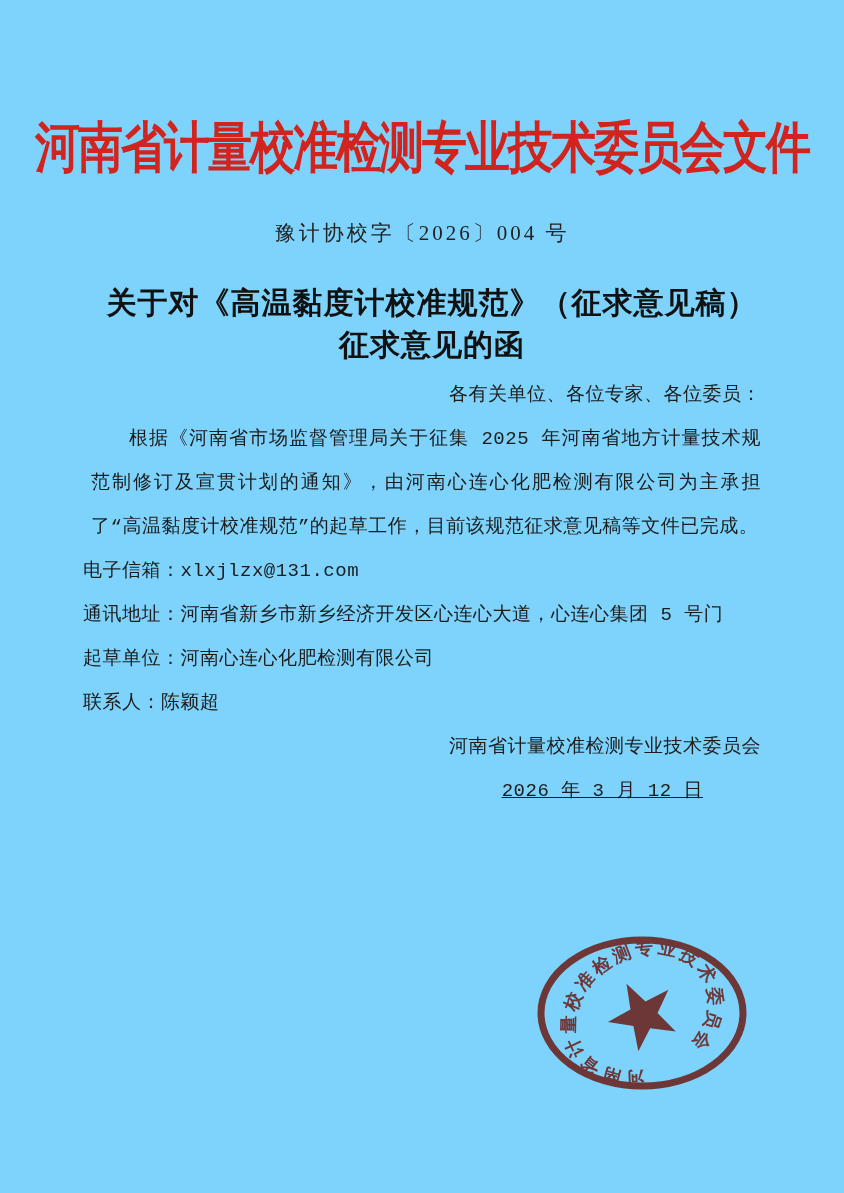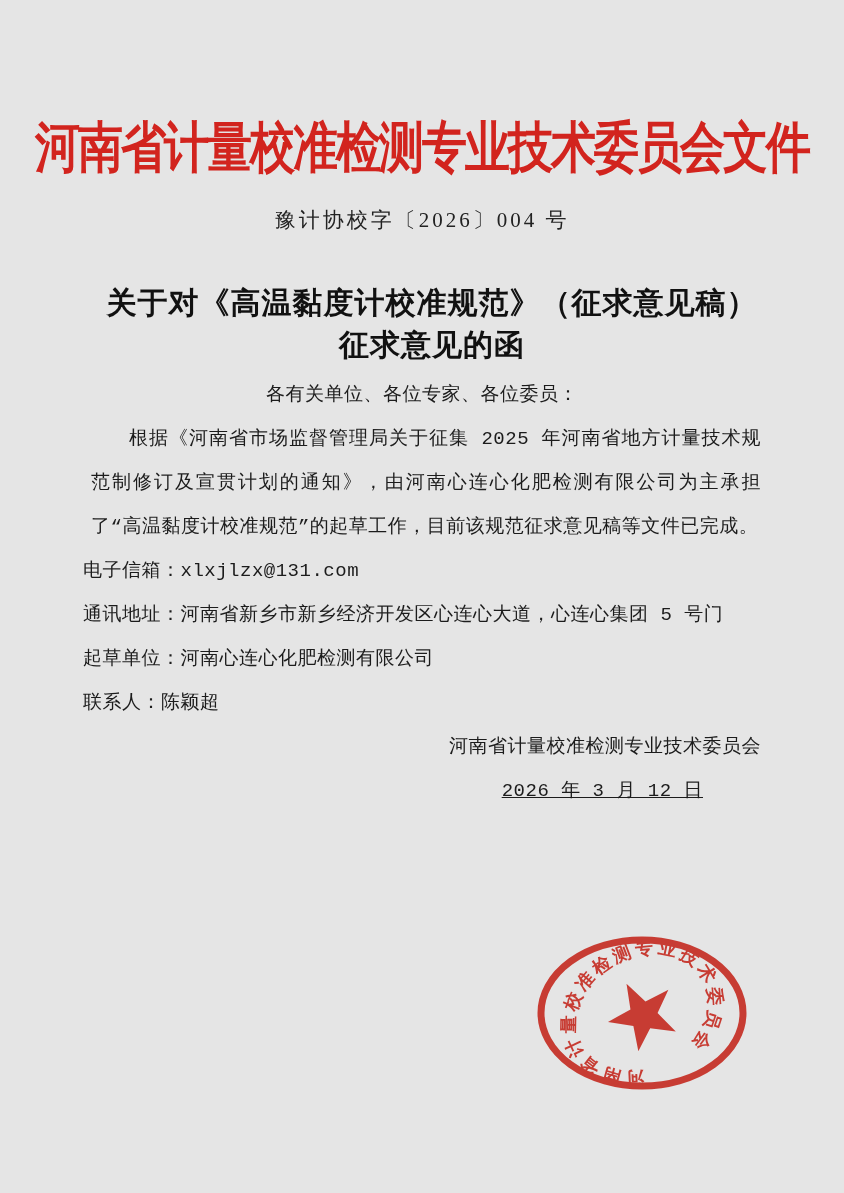--- a/index.html
+++ b/index.html
@@ -2,42 +2,42 @@
 <html><head>
 <meta charset="utf-8">
 <style>
   * { margin: 0; padding: 0; box-sizing: border-box; }
   html, body { background: #888; }
   .page {
     position: relative;
     width: 844px;
     height: 1193px;
     margin: 0 auto;
-    background: #e5e5e5;
+    background: #7dd3fc;
     overflow: hidden;
     font-family: "Liberation Serif", serif;
     color: #1c1c1c;
   }
   .org-title {
     position: absolute;
     top: 118px; left: 0; right: 0;
     text-align: center;
     font-family: "Liberation Sans", sans-serif;
     font-weight: 900;
     font-size: 45px;
     letter-spacing: -2px;
     line-height: 60px;
     color: #d2241e;
     transform: scaleY(1.22);
     transform-origin: center;
     white-space: nowrap;
   }
   .doc-number {
     position: absolute;
-    top: 203px; left: 0; right: 0;
+    top: 216px; left: 0; right: 0;
     text-align: center;
     font-size: 21px;
     letter-spacing: 3px;
     line-height: 34px;
     color: #222;
   }
   .subject {
     position: absolute;
     top: 282px; left: 0; right: 0;
     text-align: center;
@@ -51,21 +51,21 @@
   }
   .body-block {
     position: absolute;
     top: 373px; left: 83px; right: 83px;
     font-family: "Liberation Mono", "Liberation Serif", serif;
     font-size: 19px;
     letter-spacing: 0.5px;
     line-height: 44px;
     color: #1c1c1c;
   }
-  .salutation { text-align: center; }
+  .salutation { text-align: right; }
   .para {
     text-indent: 2em;
     text-align: justify;
     margin-left: 8px;
   }
   .contact-line { text-align: left; }
   .signature-org {
     text-align: right;
     white-space: nowrap;
   }

